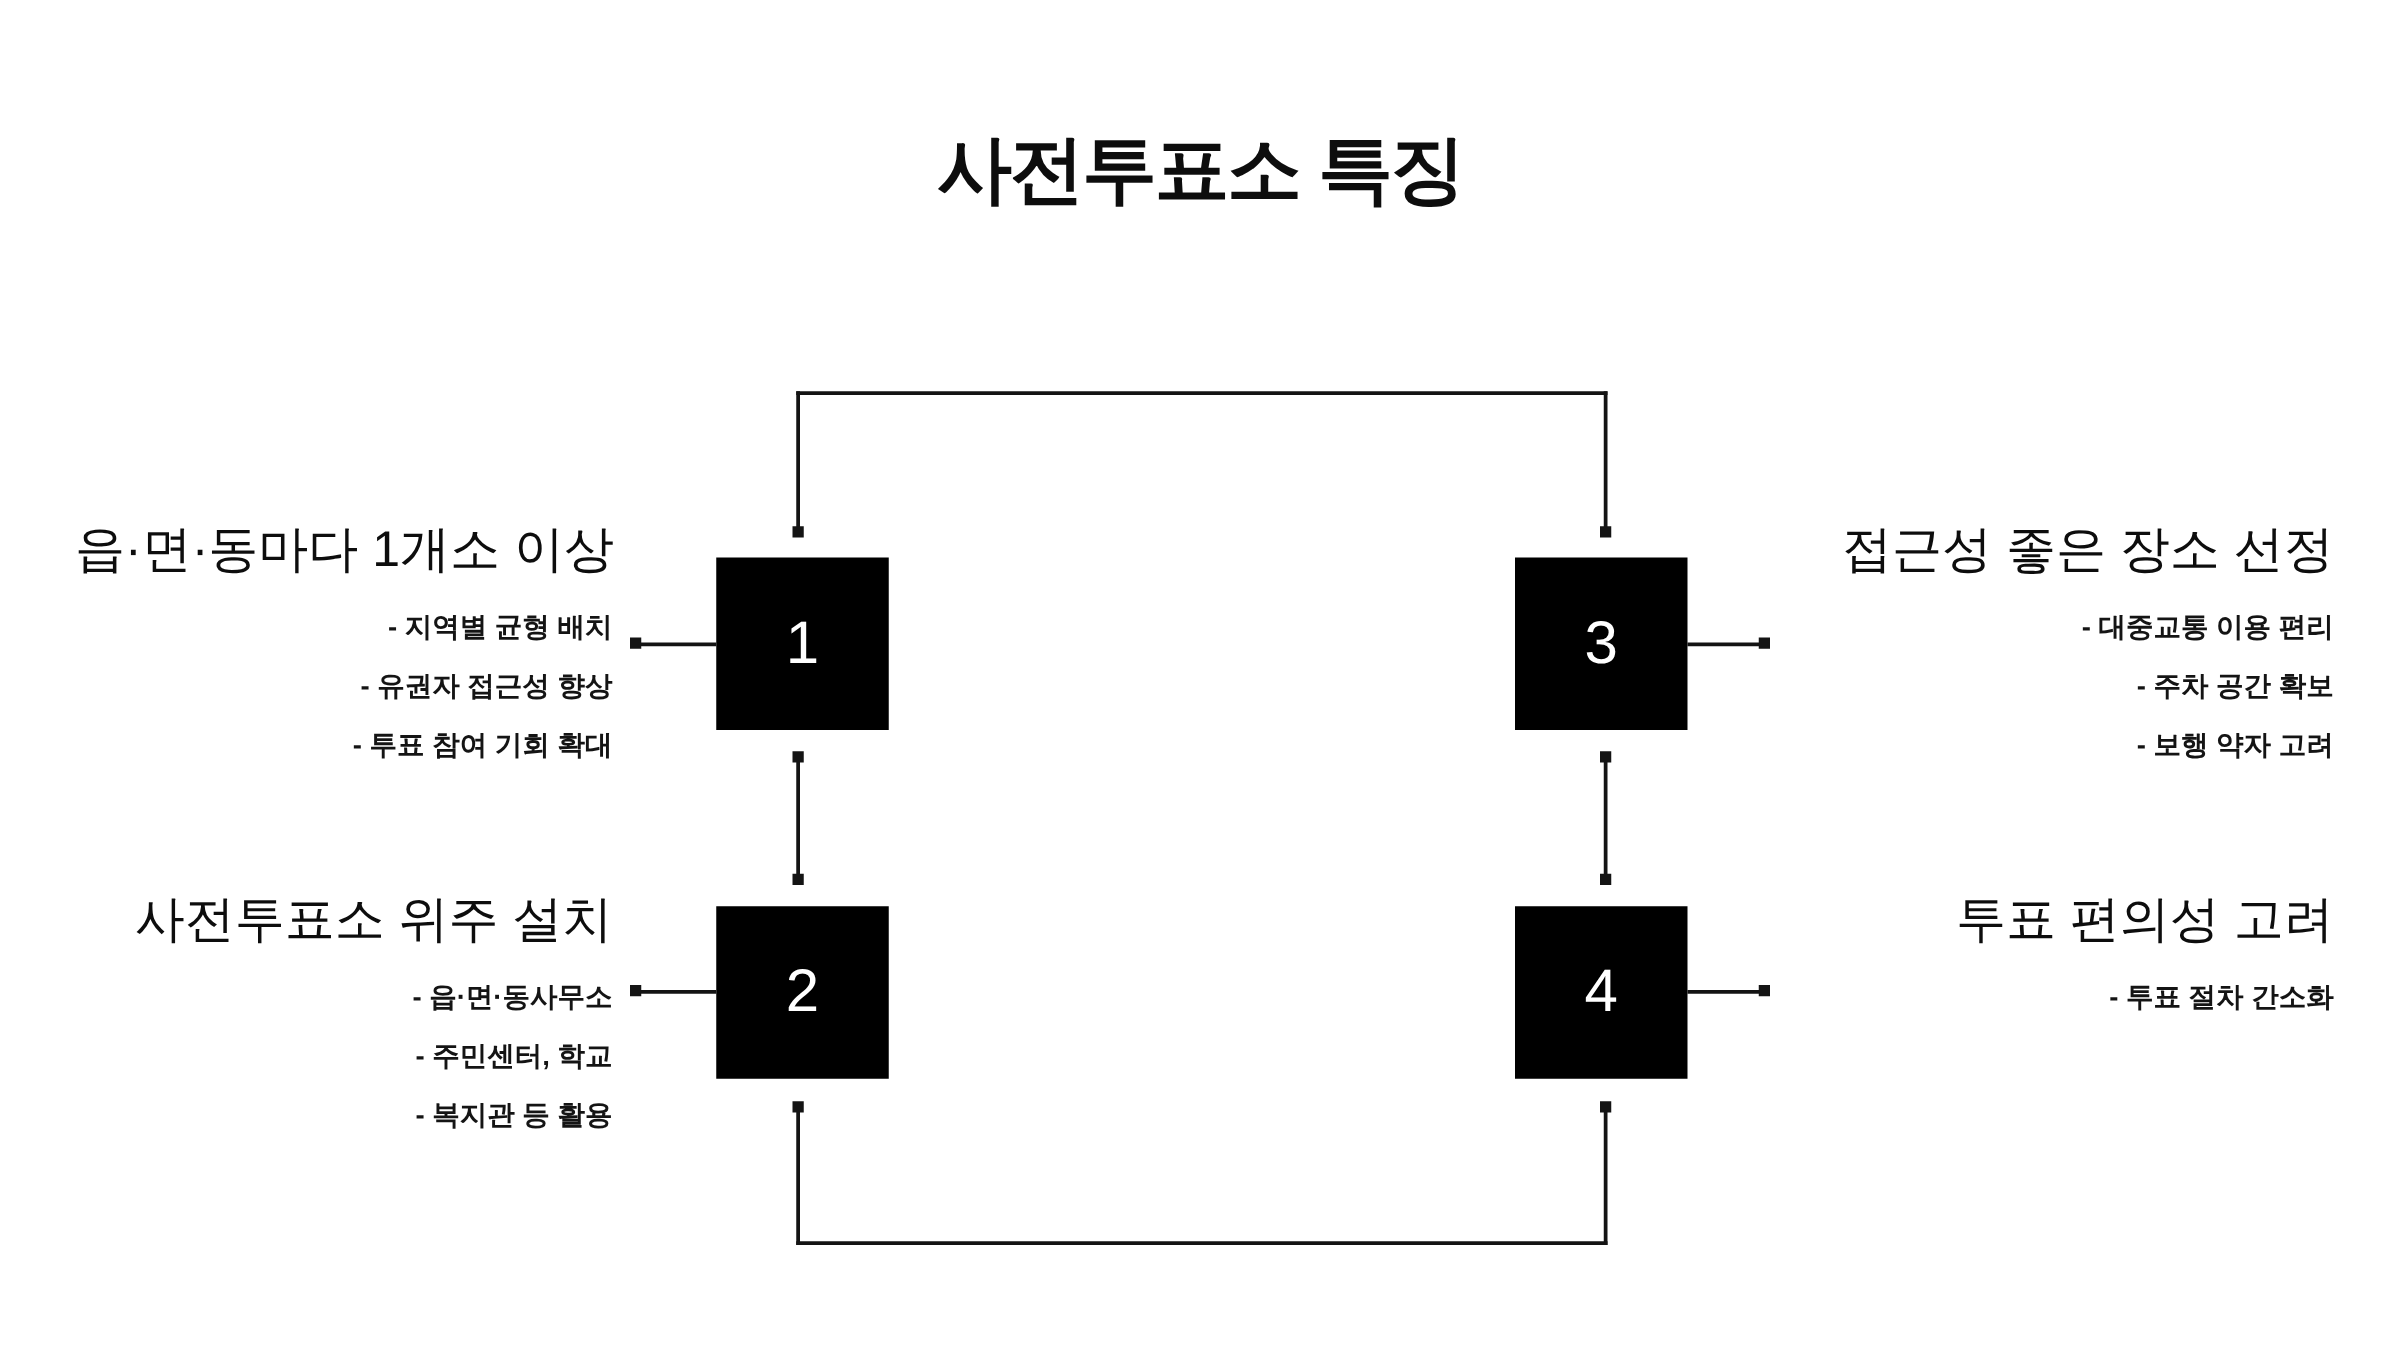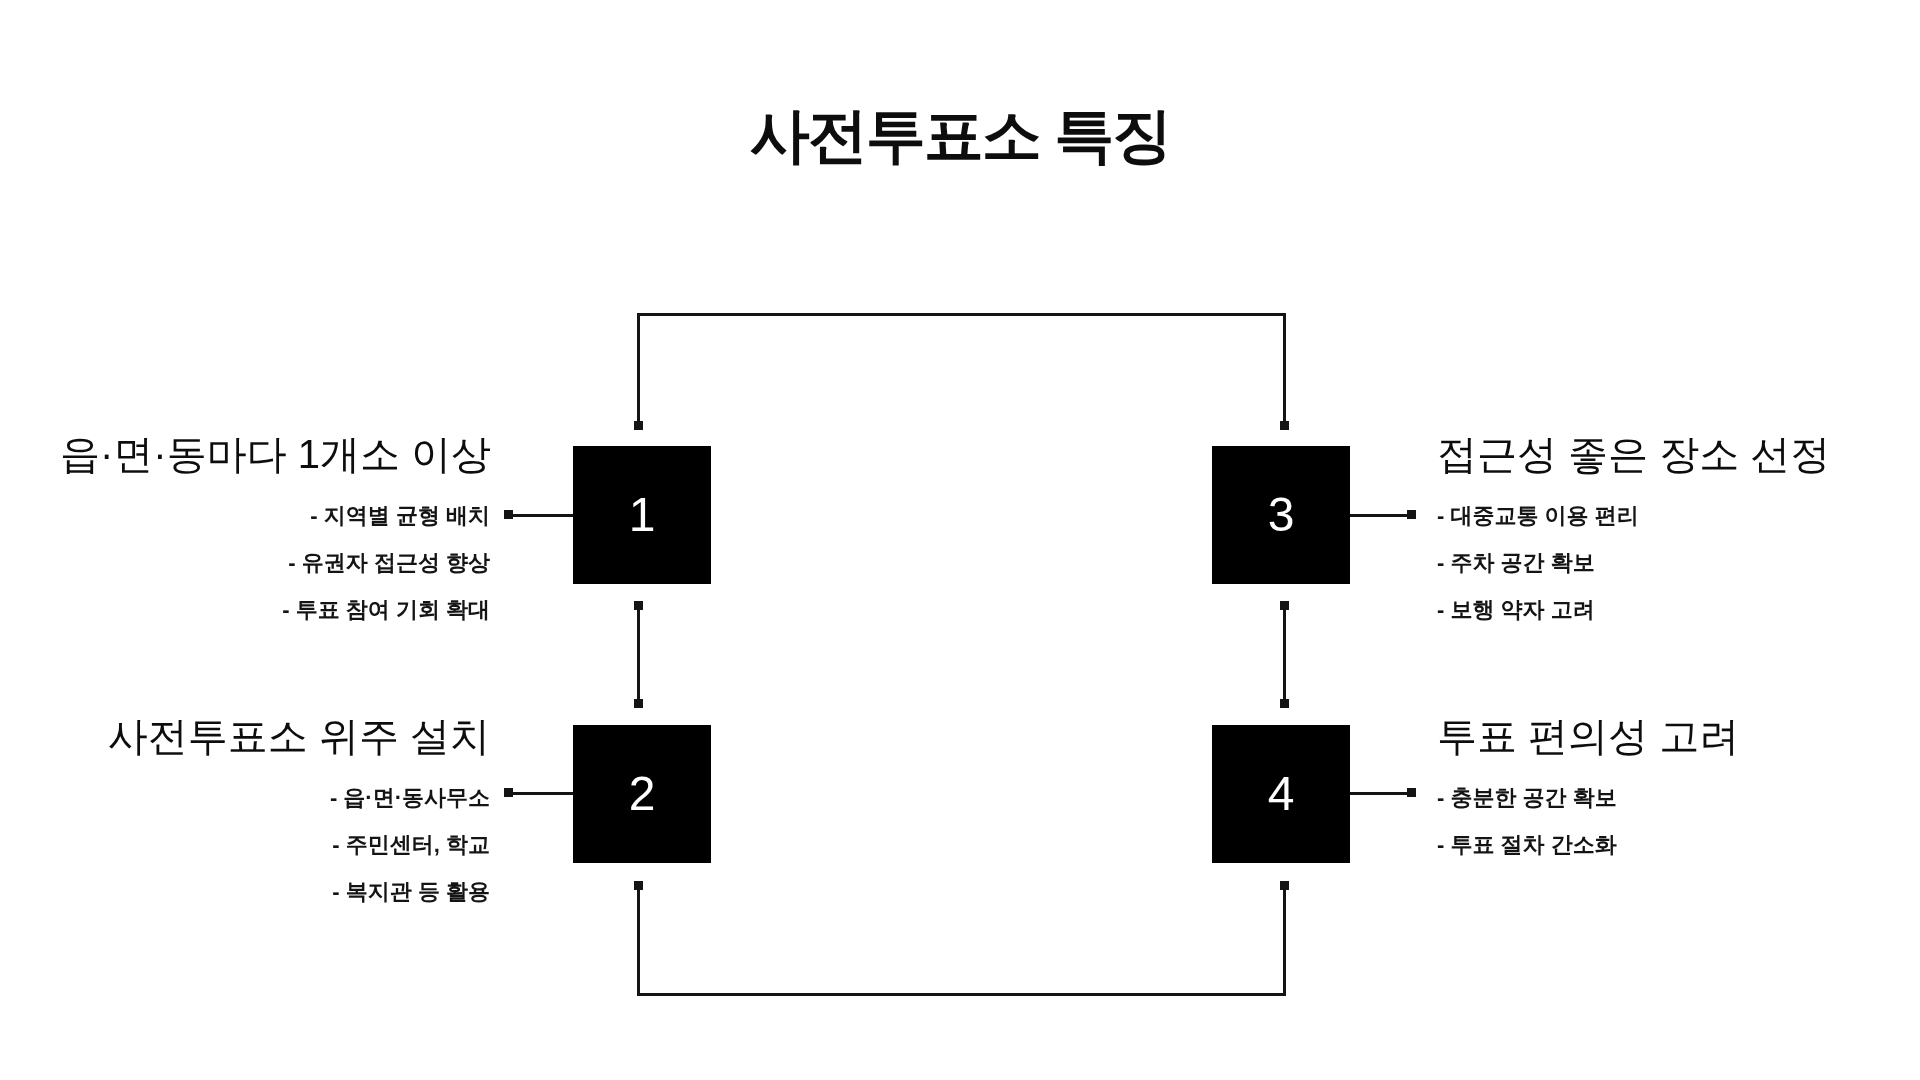--- a/index.html
+++ b/index.html
@@ -37,22 +37,22 @@
   .note .heading {
     font-size: 40px; line-height: 48px; font-weight: 400;
     color: var(--text-strong, #0d0d0d);
     margin: 0 0 14px 0; white-space: nowrap;
   }
   .note .bullet {
     font-size: 22px; line-height: 47px; font-weight: 700;
     color: var(--text, #141414); white-space: nowrap;
   }
   .note-left  { right: 1430px; text-align: right; }
-  .note-right { left: 1437px;  text-align: left; }
-  .note-top   { top: 430px; }
+  .note-right { left: 1437px;  text-align: right; }
+  .note-top   { top: 416px; }
   .note-bottom{ top: 712px; }
 
   .center-text {
     position: absolute; top: 595px; left: 0; width: 1920px;
     text-align: center; font-size: 46px; line-height: 57px;
     font-weight: 400; color: var(--text-strong, #0d0d0d);
   }
 
   .line { position: absolute; background: var(--line-color, #141414); }
   .sq   { position: absolute; width: 9px; height: 9px; background: var(--line-color, #141414); }
@@ -156,17 +156,16 @@
 
   <div class="note note-right note-top">
     <div class="heading">접근성 좋은 장소 선정</div>
     <div class="bullet">- 대중교통 이용 편리</div>
     <div class="bullet">- 주차 공간 확보</div>
     <div class="bullet">- 보행 약자 고려</div>
   </div>
 
   <div class="note note-right note-bottom">
     <div class="heading">투표 편의성 고려</div>
-    <div class="bullet">- 충분한 공간 확보</div>
     <div class="bullet">- 투표 절차 간소화</div>
   </div>
 
 </div>
 
 </body></html>

